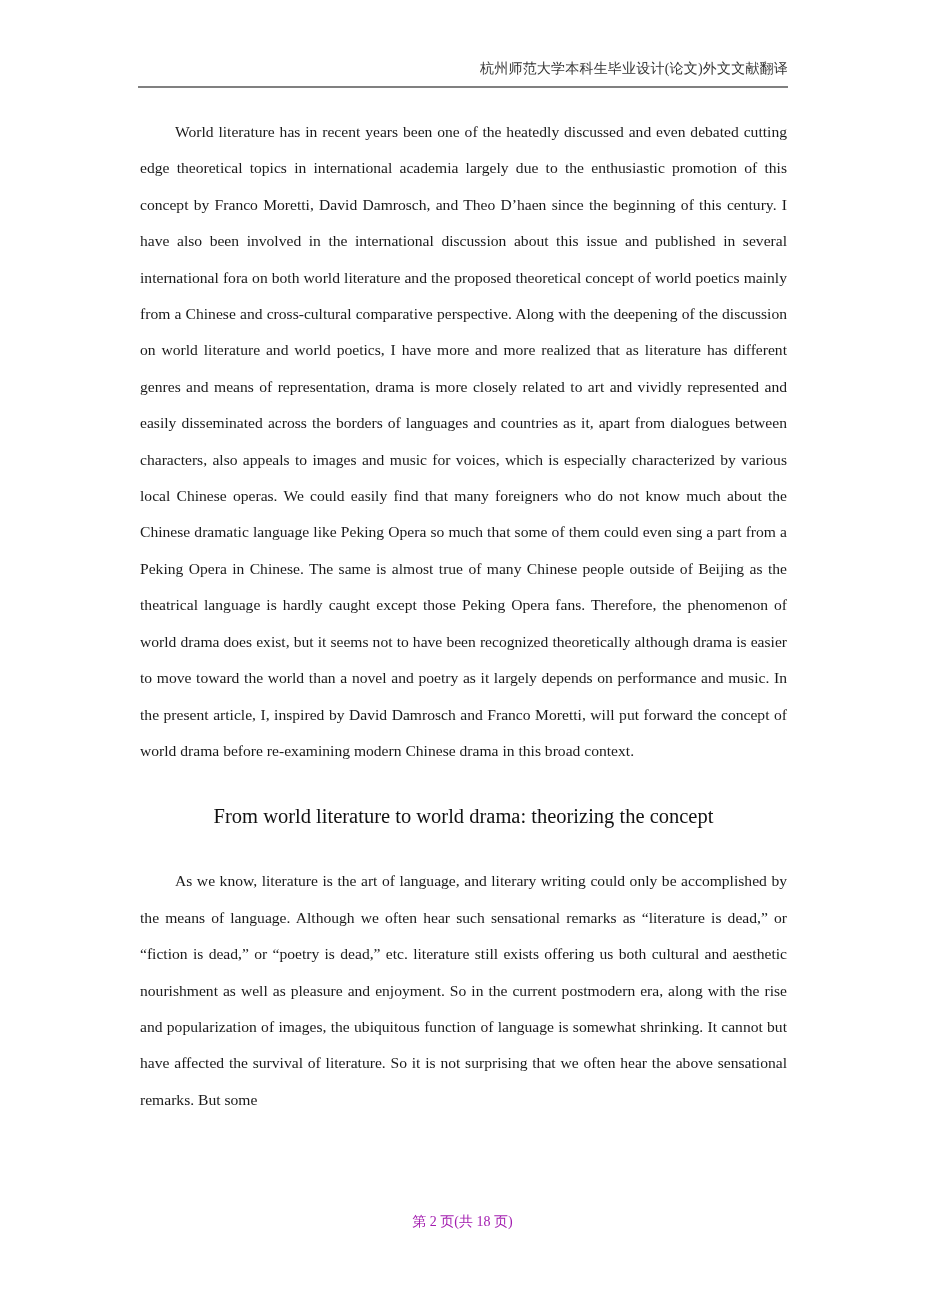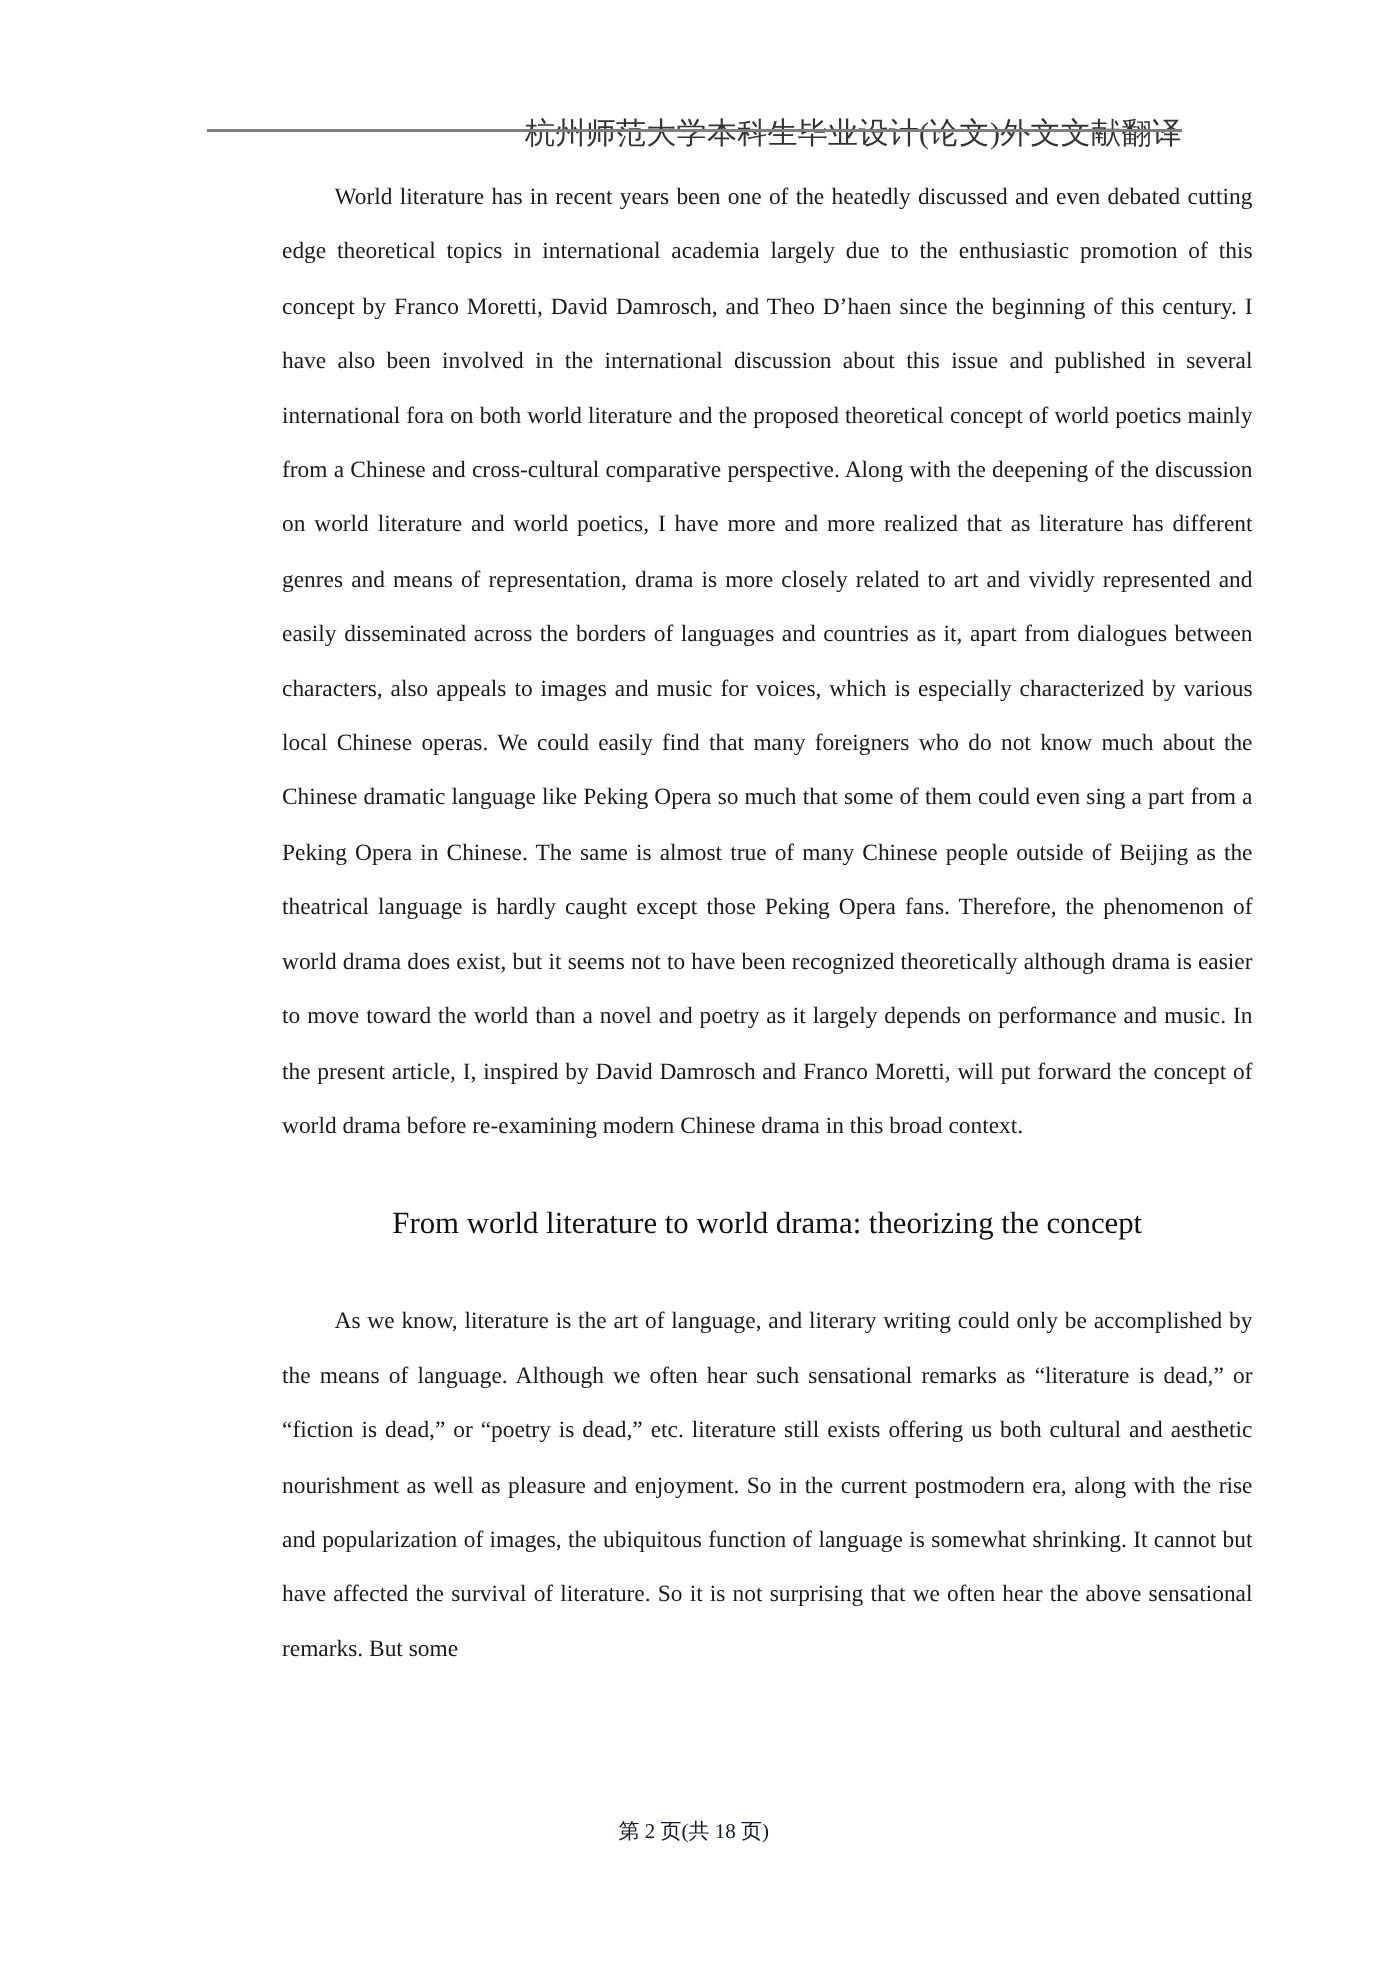--- a/index.html
+++ b/index.html
@@ -11,42 +11,41 @@
       width: 925px;
       height: 1309px;
       position: relative;
       overflow: hidden;
       font-family: "Liberation Serif", "DejaVu Serif", serif;
       color: #1a1a1a;
     }
     .page-header {
       position: absolute;
       left: 138px;
-      top: 80px;
+      top: 60px;
       width: 650px;
       text-align: right;
-      font-size: 20px;
+      font-size: 14px;
       line-height: 18px;
       color: #333333;
       letter-spacing: 0.2px;
     }
     .header-rule {
       position: absolute;
       left: 138px;
       top: 86px;
       width: 650px;
       height: 0;
       border-top: 2px solid #808080;
     }
     .content {
       position: absolute;
       left: 140px;
       top: 114px;
       width: 647px;
-      margin-left: 48px;
     }
     .para {
       margin: 0;
       font-size: 15.6px;
       line-height: 36.4px;
       text-align: justify;
       text-indent: 35px;
       word-spacing: 0px;
     }
     .section-heading {
@@ -60,21 +59,21 @@
       color: #111111;
     }
     .page-footer {
       position: absolute;
       left: 0;
       top: 1213px;
       width: 925px;
       text-align: center;
       font-size: 14px;
       line-height: 18px;
-      color: #0f172a;
+      color: #a21caf;
     }
   </style>
 </head>
 <body>
 
 <div class="page-header">杭州师范大学本科生毕业设计(论文)外文文献翻译</div>
 <div class="header-rule"></div>
 
 <div class="content">
   <p class="para">World literature has in recent years been one of the heatedly discussed and even debated cutting edge theoretical topics in international academia largely due to the enthusiastic promotion of this concept by Franco Moretti, David Damrosch, and Theo D’haen since the beginning of this century. I have also been involved in the international discussion about this issue and published in several international fora on both world literature and the proposed theoretical concept of world poetics mainly from a Chinese and cross-cultural comparative perspective. Along with the deepening of the discussion on world literature and world poetics, I have more and more realized that as literature has different genres and means of representation, drama is more closely related to art and vividly represented and easily disseminated across the borders of languages and countries as it, apart from dialogues between characters, also appeals to images and music for voices, which is especially characterized by various local Chinese operas. We could easily find that many foreigners who do not know much about the Chinese dramatic language like Peking Opera so much that some of them could even sing a part from a Peking Opera in Chinese. The same is almost true of many Chinese people outside of Beijing as the theatrical language is hardly caught except those Peking Opera fans. Therefore, the phenomenon of world drama does exist, but it seems not to have been recognized theoretically although drama is easier to move toward the world than a novel and poetry as it largely depends on performance and music. In the present article, I, inspired by David Damrosch and Franco Moretti, will put forward the concept of world drama before re-examining modern Chinese drama in this broad context.</p>

